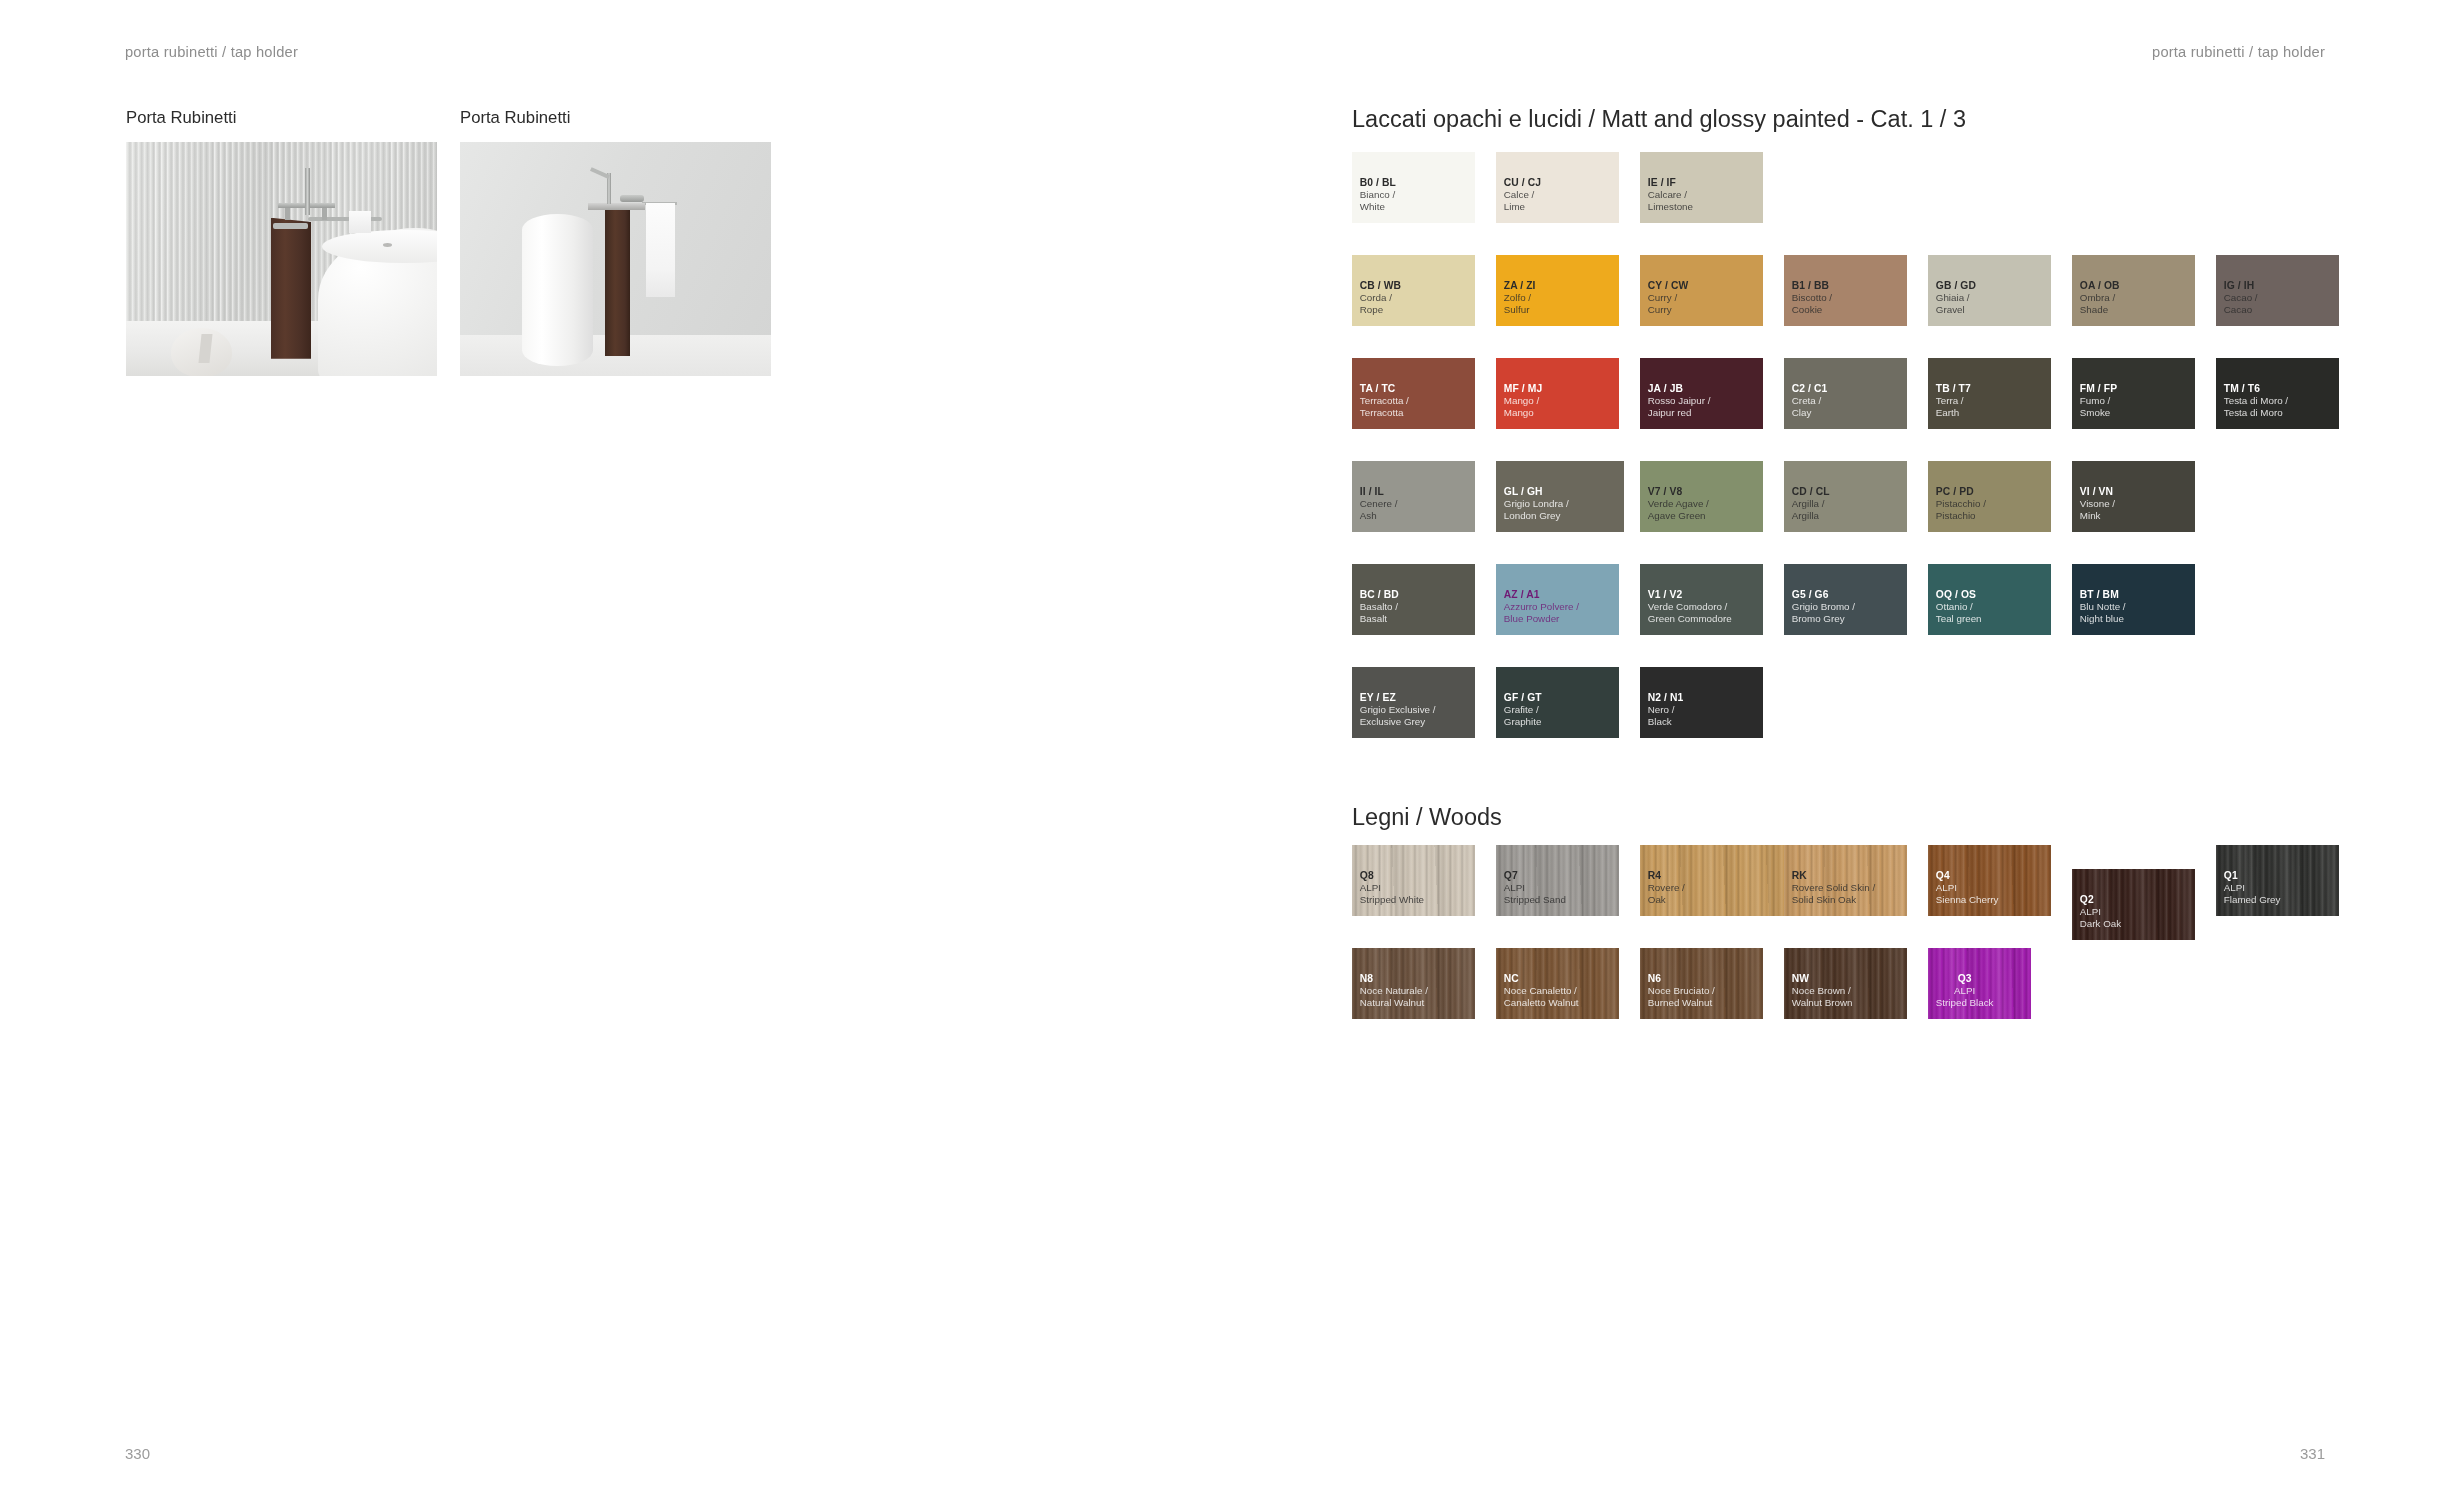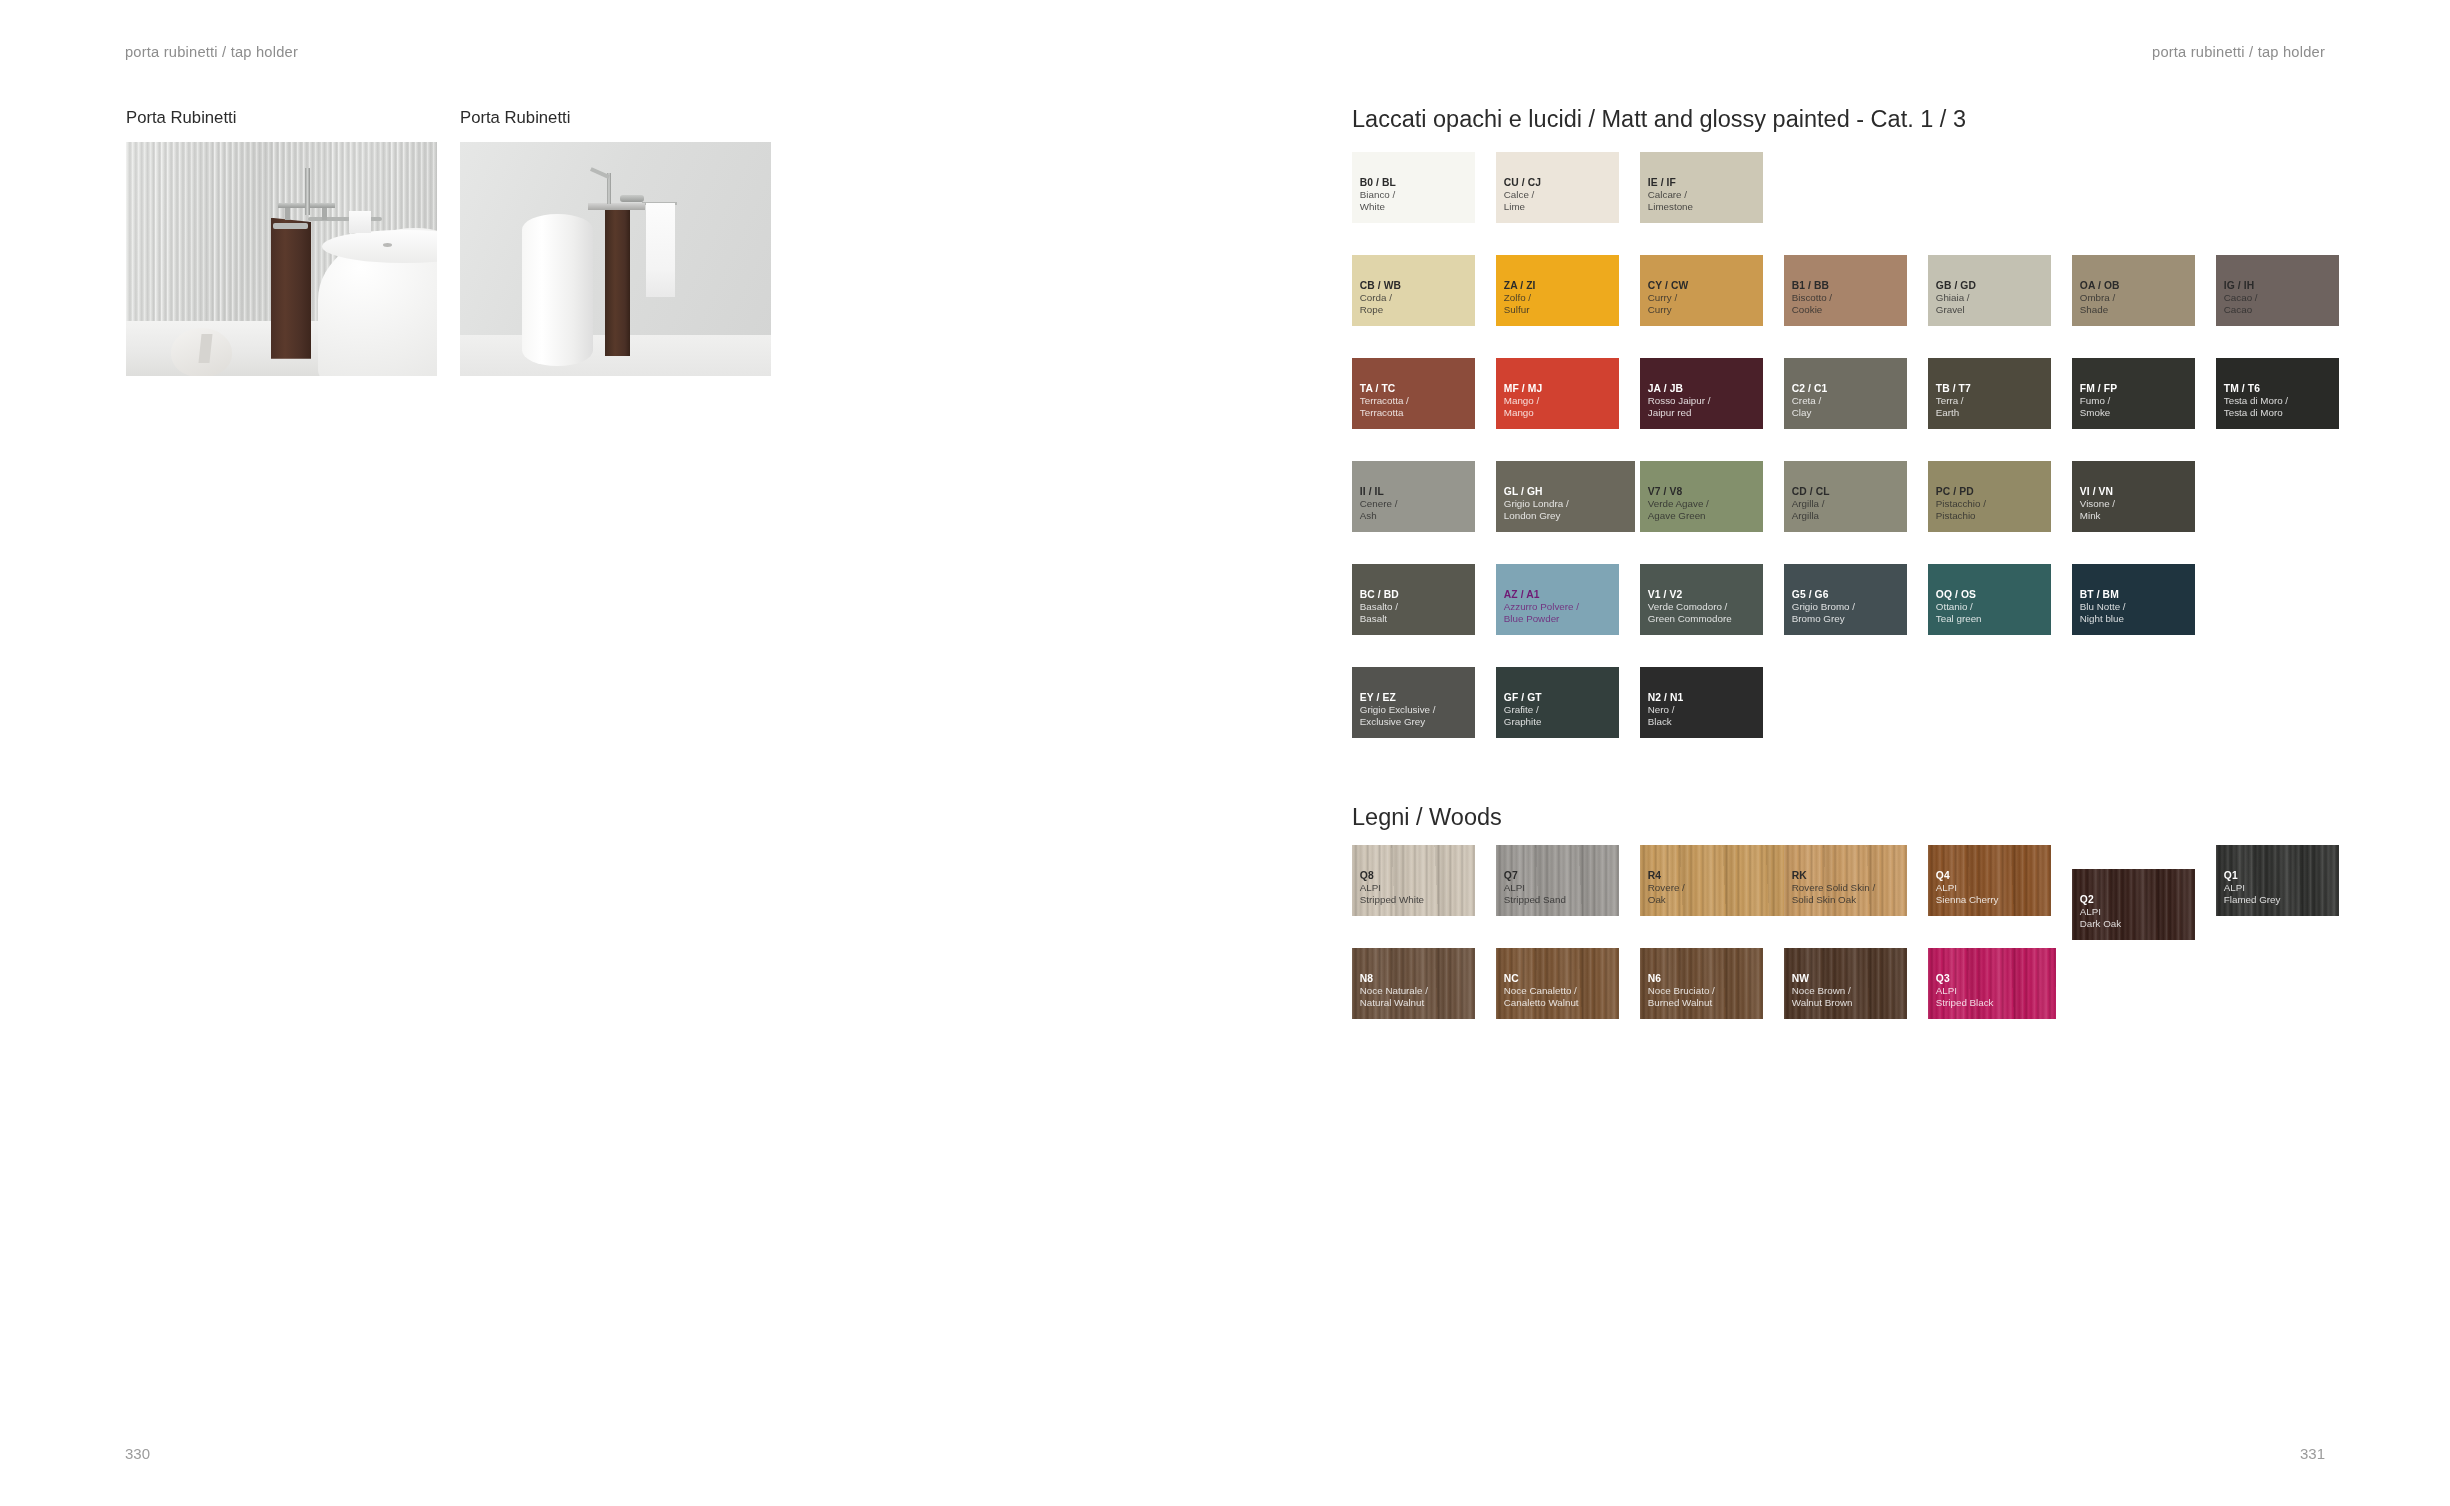--- a/index.html
+++ b/index.html
@@ -426,21 +426,21 @@
       </div>
     </div>
     <div class="swatch-row">
       <div class="swatch" style="left: 0px; width: 123px; background: rgb(150, 150, 142);">
         <div class="swatch-text" style="color: rgb(43, 43, 43);">
           <span class="swatch-code">II / IL</span>
           <span class="swatch-name">Cenere /</span>
           <span class="swatch-name">Ash</span>
         </div>
       </div>
-      <div class="swatch" style="left: 144px; width: 139px; background: rgb(107, 104, 92);">
+      <div class="swatch" style="left: 144px; width: 128px; background: rgb(107, 104, 92);">
         <div class="swatch-text" style="color: rgb(255, 255, 255);">
           <span class="swatch-code">GL / GH</span>
           <span class="swatch-name">Grigio Londra /</span>
           <span class="swatch-name">London Grey</span>
         </div>
       </div>
       <div class="swatch" style="left: 288px; width: 123px; background: rgb(131, 144, 108);">
         <div class="swatch-text" style="color: rgb(43, 43, 43);">
           <span class="swatch-code">V7 / V8</span>
           <span class="swatch-name">Verde Agave /</span>
@@ -624,21 +624,21 @@
         </div>
       </div>
       <div class="swatch" style="left: 432px; width: 123px; background: rgb(79, 54, 38);">
         <div class="wood-grain"></div>
         <div class="swatch-text" style="color: rgb(255, 255, 255);">
           <span class="swatch-code">NW</span>
           <span class="swatch-name">Noce Brown /</span>
           <span class="swatch-name">Walnut Brown</span>
         </div>
       </div>
-      <div class="swatch" style="left: 576px; width: 128px; background: #be185d;">
+      <div class="swatch" style="left: 576px; width: 103px; background: #a21caf; text-align: center;">
         <div class="wood-grain"></div>
         <div class="swatch-text" style="color: rgb(255, 255, 255);">
           <span class="swatch-code">Q3</span>
           <span class="swatch-name">ALPI</span>
           <span class="swatch-name">Striped Black</span>
         </div>
       </div>
     </div>
   </div>
 

